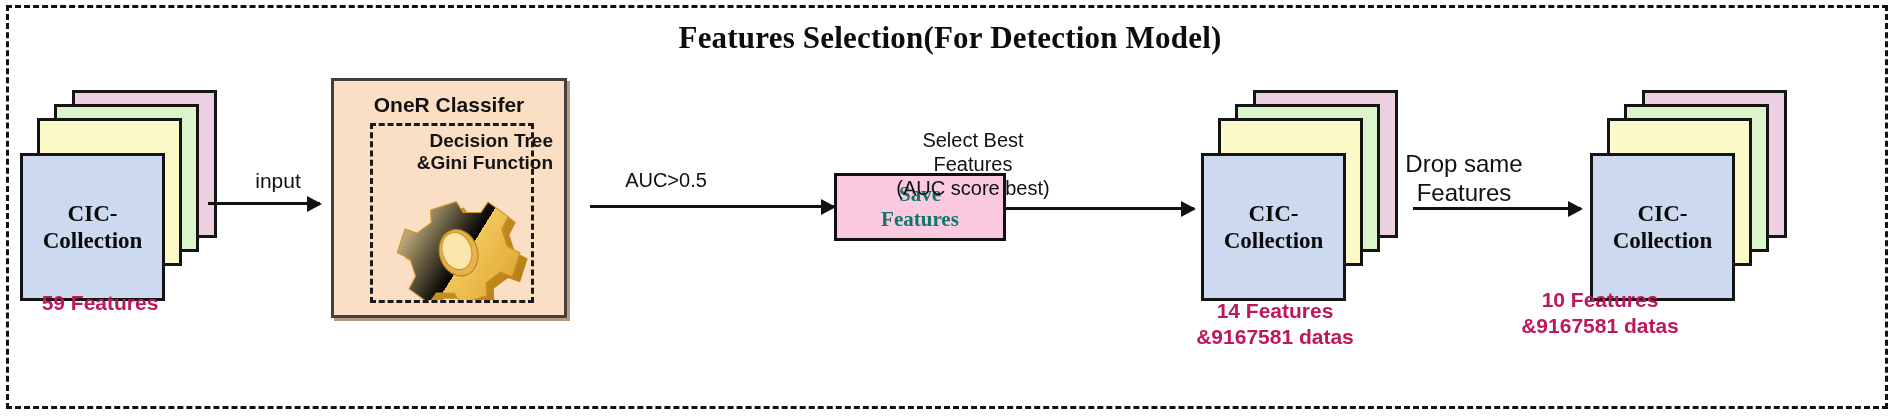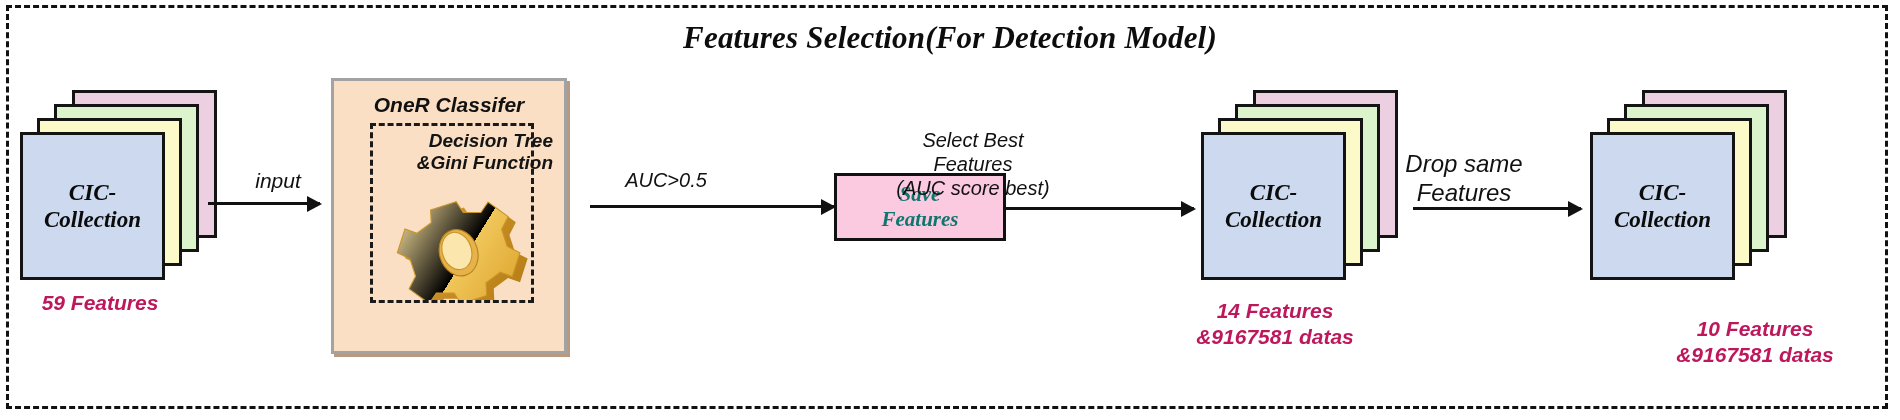--- a/index.html
+++ b/index.html
@@ -1,47 +1,47 @@
 <!DOCTYPE html>
 <html><head>
 <meta charset="utf-8">
 <style>
   html,body{margin:0;padding:0;background:#ffffff;}
   body{width:1900px;height:420px;font-family:"Liberation Sans",sans-serif;overflow:hidden;}
 
-  #stage{position:relative;width:1900px;height:420px;background:#fff;font-style:italic;}
+  #stage{position:relative;width:1900px;height:420px;background:#fff;}
 
   .outer-frame{
     position:absolute;left:6px;top:5px;width:1882px;height:404px;
     border:3px dashed #111;box-sizing:border-box;background:#fff;
   }
 
   .title{
     position:absolute;left:0;top:20px;width:1900px;text-align:center;
     font-family:"Liberation Serif",serif;font-weight:bold;font-size:31px;color:#0d0d0d;
     letter-spacing:.2px;white-space:nowrap;
   }
 
   
   .stack{position:absolute;}
   .sheet{position:absolute;border:3px solid #141414;box-sizing:border-box;}
-  .sheet.front{display:flex;align-items:center;justify-content:center;}
+  .sheet.front{display:flex;align-items:center;justify-content:center;margin-top:21px;}
   .sheet-label{
     font-family:"Liberation Serif",serif;font-weight:bold;line-height:1.18;
     text-align:center;color:#0b0b0b;
   }
   .stack-caption{
     position:absolute;text-align:center;font-family:"Liberation Sans",sans-serif;
     font-weight:bold;color:#be185d;line-height:1.22;white-space:pre-line;
   }
 
   
   .oner-box{
-    position:absolute;left:331px;top:78px;width:236px;height:276px;
-    background:#fbdfc4;border:3px solid #a3a3a3;box-sizing:border-box;
+    position:absolute;left:331px;top:78px;width:236px;height:240px;
+    background:#fbdfc4;border:3px solid #404040;box-sizing:border-box;
     box-shadow:3px 3px 0 #b9997f;
   }
   .oner-title{
     position:absolute;left:0;top:12px;width:100%;text-align:center;
     font-weight:bold;font-size:21px;color:#111;font-family:"Liberation Sans",sans-serif;
   }
   .oner-inner{
     position:absolute;left:36px;top:42px;width:164px;height:180px;
     border:3px dashed #1a1a1a;box-sizing:border-box;
   }
@@ -170,16 +170,16 @@
 
   <div class="stack" style="left:1590px;top:90px;width:210px;height:190px;">
     <div class="sheet" style="left:52px;top:0px;width:145px;height:148px;background:#eccfe0;"></div>
     <div class="sheet" style="left:34px;top:14px;width:145px;height:148px;background:#dbf4cb;"></div>
     <div class="sheet" style="left:17px;top:28px;width:145px;height:148px;background:#fcfac9;"></div>
     <div class="sheet front" style="left:0px;top:42px;width:145px;height:148px;background:#ccd9ee;">
       <span class="sheet-label" style="font-size:23px;">CIC-
 Collection</span>
     </div>
   </div>
-  <div class="stack-caption" style="left:1660px;top:287px;width:190px;font-size:21px;margin-top:29px;">10 Features
+  <div class="stack-caption" style="left:1505px;top:287px;width:190px;font-size:21px;">10 Features
 &amp;9167581 datas</div>
 
 </div>
 
 </body></html>

